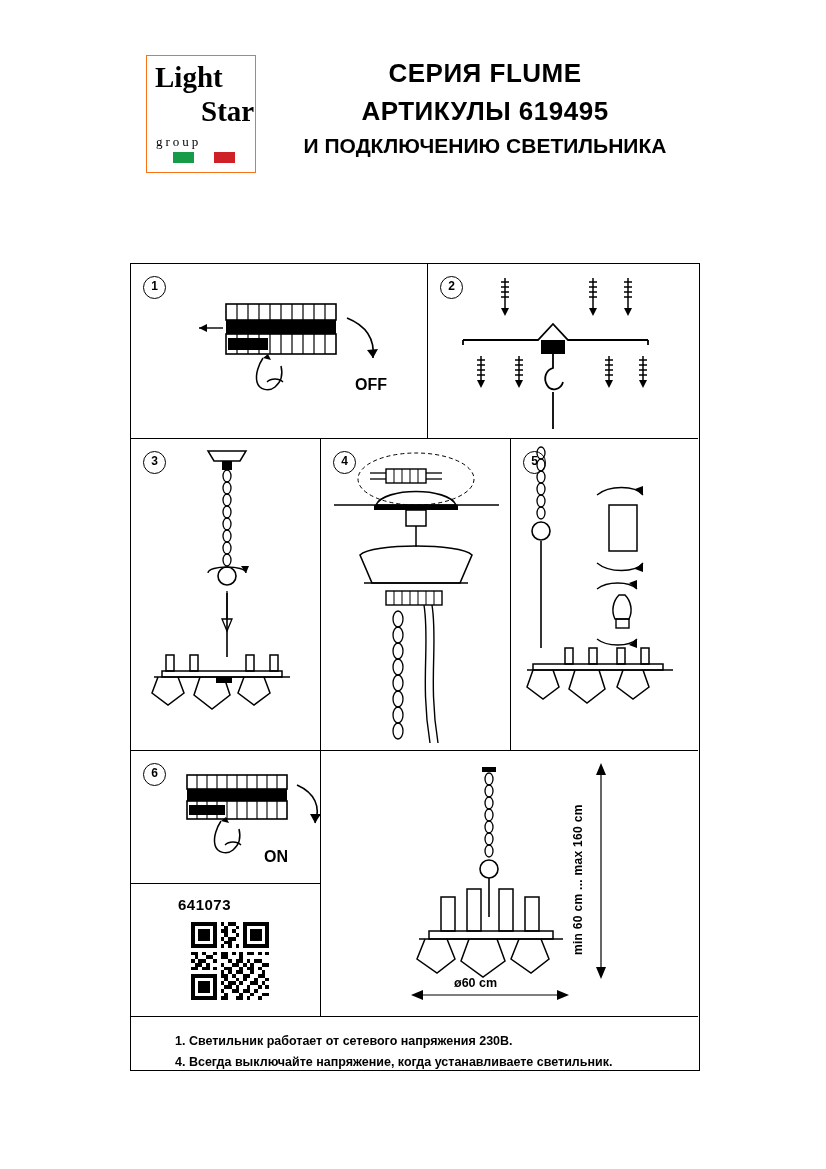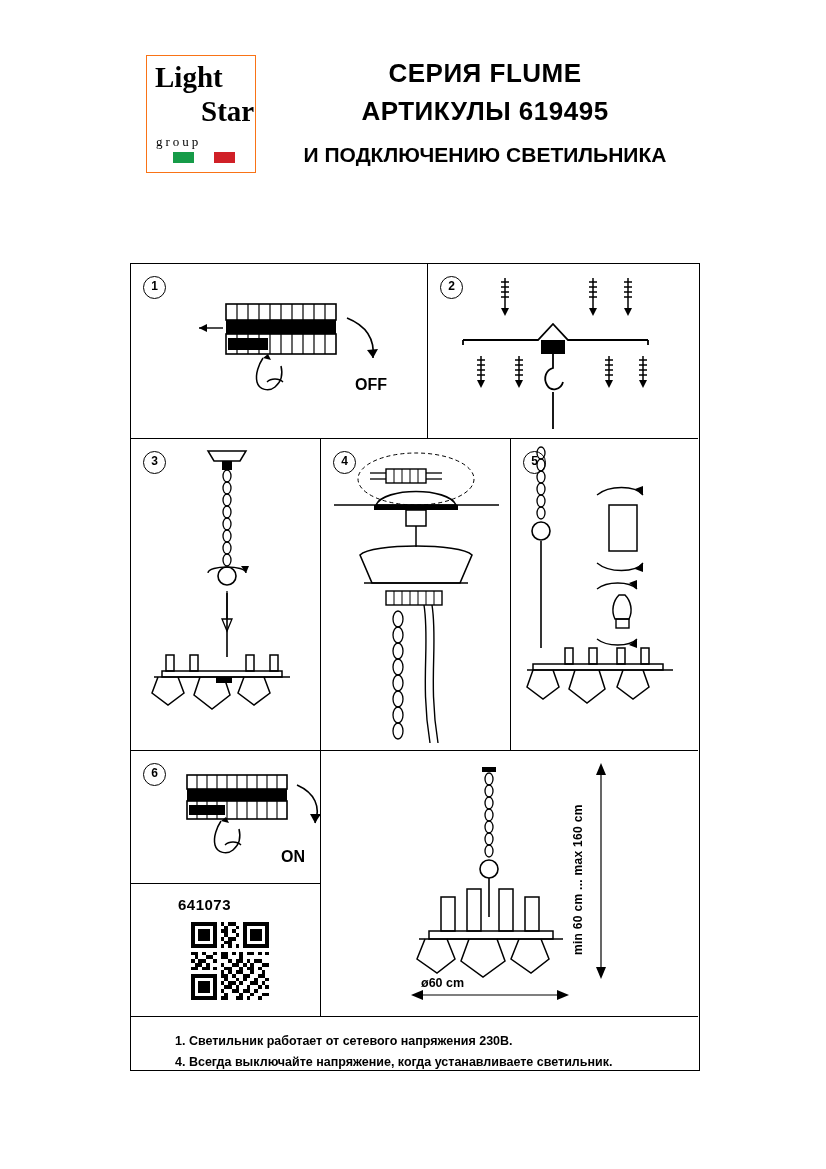--- a/index.html
+++ b/index.html
@@ -158,20 +158,21 @@
     font-size: 12px;
     font-weight: bold;
     writing-mode: vertical-rl;
     transform: rotate(180deg);
     letter-spacing: 0.3px;
   }
   .dim-h {
     position: absolute;
     font-size: 12.5px;
     font-weight: bold;
+    margin-left: 33px;
   }
   svg { display: block; }
   .qr {
     position: absolute;
   }
 </style>
 </head>
 <body>
 
 <div class="page">
@@ -185,21 +186,21 @@
       <div class="flag">
         <span class="green"></span>
           <span class="white"></span>
           <span class="red"></span>
       </div>
     </div>
 
     <div class="title-block">
       <div class="series-line">СЕРИЯ FLUME</div>
       <div class="series-line">АРТИКУЛЫ 619495</div>
-      <div class="instr-line" style="margin-top:11px;">И ПОДКЛЮЧЕНИЮ СВЕТИЛЬНИКА</div>
+      <div class="instr-line" style="margin-top:2px;">И ПОДКЛЮЧЕНИЮ СВЕТИЛЬНИКА</div>
     </div>
   </div>
 
   <div class="frame">
 
     <div class="cell b-r b-b" style="left:0; top:0; width:297px; height:175px;">
       <div class="step-num">1</div>
 
       <svg width="250" height="150" viewBox="0 0 250 150" style="position:absolute; left:40px; top:14px;">
 
@@ -493,21 +494,21 @@
         <rect x="44" y="48" width="36" height="10" fill="#000"></rect>
 
         <path d="M76 64 C72 70, 68 80, 70 88 C72 96, 82 98, 88 93 C94 88, 96 80, 94 72" fill="none" stroke="#000" stroke-width="1.5"></path>
         <path d="M76 64 l5 -4 l3 6 z" fill="#000"></path>
         <path d="M80 88 C84 84, 92 84, 96 88" fill="none" stroke="#000" stroke-width="1.4"></path>
 
         <path d="M152 28 C170 36, 176 50, 170 66" fill="none" stroke="#000" stroke-width="1.6"></path>
         <path d="M170 66 l-5 -9 l11 0 z" fill="#000"></path>
       </svg>
 
-      <div class="label-on" style="left:133px; top:97px;margin-left:17px;">ON</div>
+      <div class="label-on" style="left:133px; top:97px;">ON</div>
     </div>
 
     <div class="cell b-b" style="left:190px; top:487px; width:377px; height:266px;">
       <svg width="300" height="255" viewBox="0 0 300 255" style="position:absolute; left:68px; top:6px;">
 
         <rect x="93" y="10" width="14" height="5" fill="#000"></rect>
         <g stroke="#000" stroke-width="1.3" fill="none">
           <ellipse cx="100" cy="22" rx="4" ry="6"></ellipse>
           <ellipse cx="100" cy="34" rx="4" ry="6"></ellipse>
           <ellipse cx="100" cy="46" rx="4" ry="6"></ellipse>

